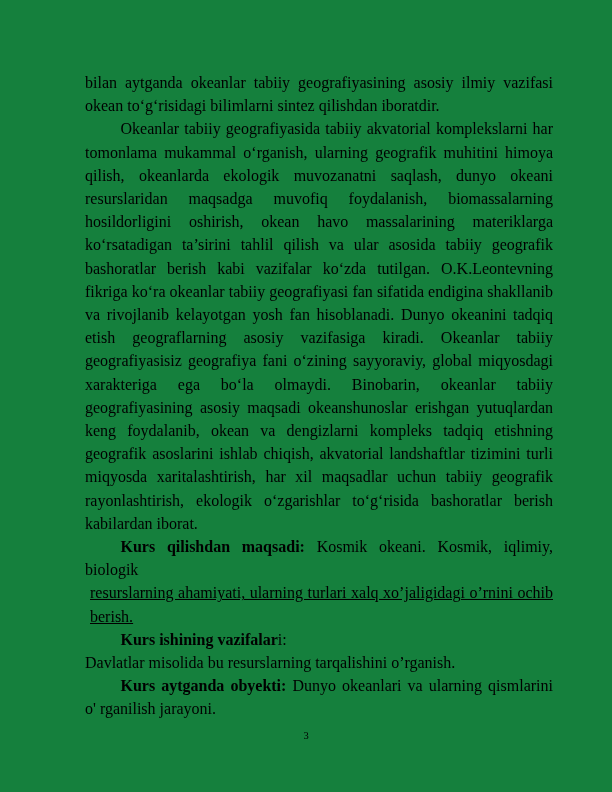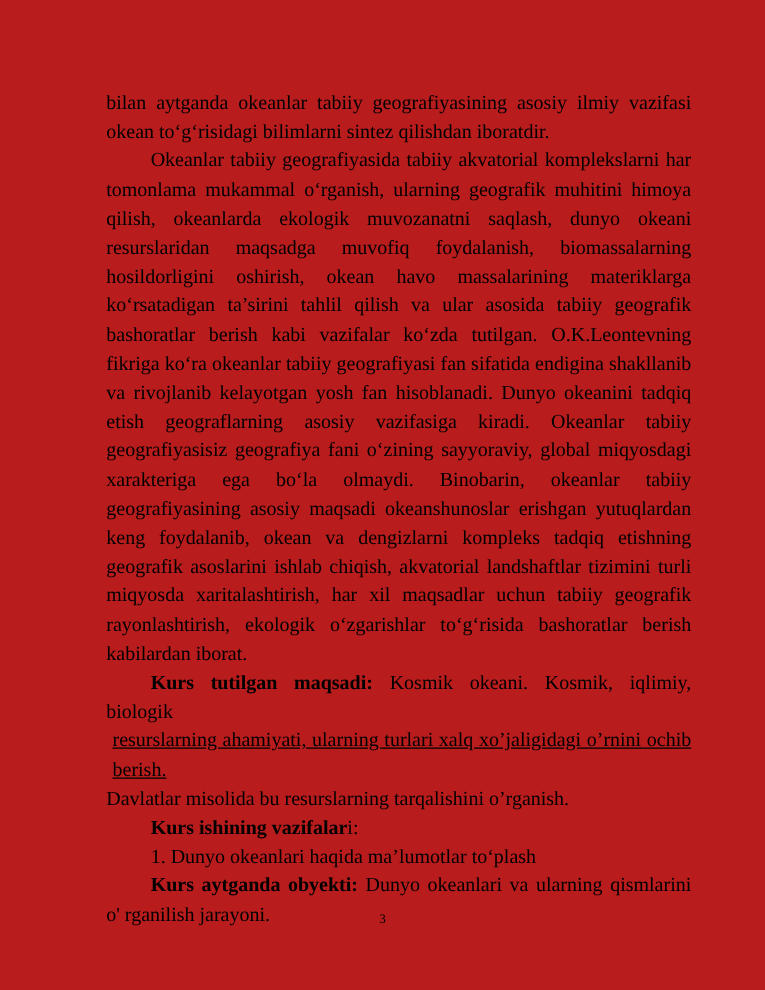--- a/index.html
+++ b/index.html
@@ -4,21 +4,21 @@
 <style>
   html, body {
     margin: 0;
     padding: 0;
     background: #ffffff;
   }
   .page {
     position: relative;
     width: 612px;
     height: 792px;
-    background: #b91c1c;
+    background: #15803d;
     font-family: "Liberation Serif", "DejaVu Serif", serif;
     font-size: 16px;
     line-height: 23.2px;
     color: #000000;
     overflow: hidden;
   }
   .content {
     position: absolute;
     left: 85px;
     top: 71px;
@@ -49,21 +49,20 @@
     color: #000000;
   }
 </style>
 </head>
 <body>
 
 <div class="page">
   <div class="content">
       <p class="para"><span>bilan aytganda okeanlar tabiiy geografiyasining asosiy ilmiy vazifasi okean to‘g‘risidagi bilimlarni sintez qilishdan iboratdir.</span></p>
       <p class="para indent"><span>Okeanlar tabiiy geografiyasida tabiiy akvatorial komplekslarni har tomonlama mukammal o‘rganish, ularning geografik muhitini himoya qilish, okeanlarda ekologik muvozanatni saqlash, dunyo okeani resurslaridan maqsadga muvofiq foydalanish, biomassalarning hosildorligini oshirish, okean havo massalarining materiklarga ko‘rsatadigan ta’sirini tahlil qilish  va ular asosida tabiiy geografik bashoratlar berish kabi vazifalar ko‘zda tutilgan. O.K.Leontevning fikriga ko‘ra okeanlar tabiiy geografiyasi fan sifatida endigina shakllanib va rivojlanib kelayotgan yosh fan hisoblanadi. Dunyo okeanini tadqiq etish geograflarning asosiy vazifasiga kiradi. Okeanlar tabiiy geografiyasisiz geografiya fani o‘zining sayyoraviy, global miqyosdagi xarakteriga ega bo‘la olmaydi. Binobarin, okeanlar tabiiy geografiyasining asosiy maqsadi okeanshunoslar erishgan yutuqlardan keng foydalanib, okean va dengizlarni kompleks tadqiq etishning geografik asoslarini ishlab chiqish, akvatorial landshaftlar tizimini turli miqyosda xaritalashtirish, har xil maqsadlar uchun tabiiy geografik rayonlashtirish, ekologik o‘zgarishlar to‘g‘risida bashoratlar berish kabilardan iborat.</span></p>
-      <p class="para indent"><span class="bold">Kurs tutilgan maqsadi:</span><span> Kosmik okeani. Kosmik, iqlimiy, biologik</span></p>
+      <p class="para indent"><span class="bold">Kurs qilishdan maqsadi:</span><span> Kosmik okeani. Kosmik, iqlimiy, biologik</span></p>
       <p class="para justify-last lead-space"><span>resurslarning ahamiyati, ularning turlari xalq xo’jaligidagi o’rnini ochib berish.</span></p>
+      <p class="para indent"><span class="bold">Kurs ishining vazifalar</span><span>i:</span></p>
       <p class="para"><span>Davlatlar misolida bu resurslarning tarqalishini o’rganish.</span></p>
-      <p class="para indent"><span class="bold">Kurs ishining vazifalar</span><span>i:</span></p>
-      <p class="para indent"><span>1. Dunyo okeanlari haqida ma’lumotlar to‘plash</span></p>
       <p class="para indent"><span class="bold">Kurs aytganda obyekti:</span><span> Dunyo okeanlari va ularning qismlarini o' rganilish jarayoni.</span></p>
     </div>
   <div class="footer">3</div>
 </div>
 
 </body></html>

